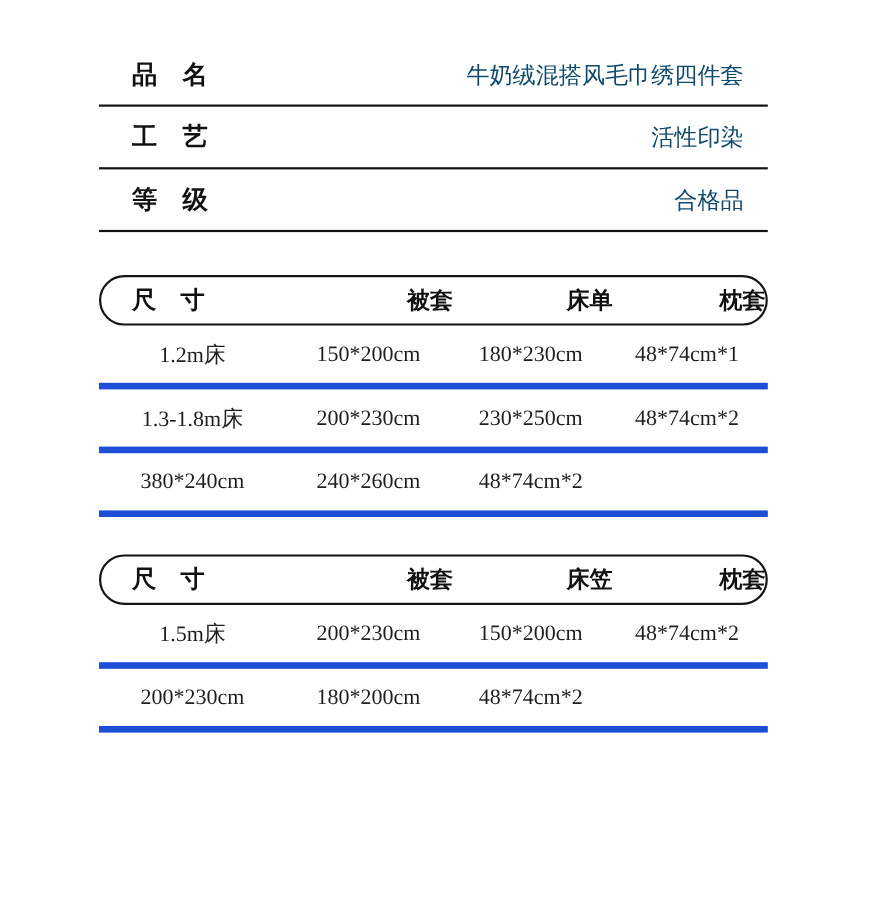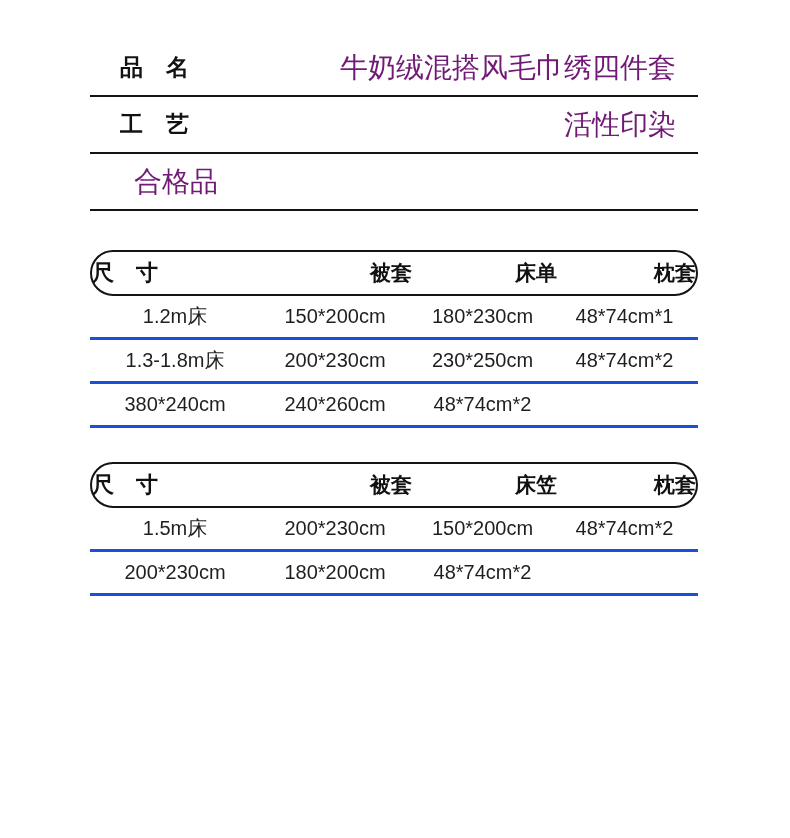--- a/index.html
+++ b/index.html
@@ -8,42 +8,42 @@
     width: 790px;
     height: 838px;
     font-family: "Liberation Sans", "DejaVu Sans", sans-serif;
     color: #1a1a1a;
     overflow: hidden;
   }
   .sheet {
     width: 608px;
     margin-left: 90px;
     padding-top: 40px;
+    font-family: Liberation Serif, serif;
   }
 
   
   .spec-row {
     height: 57px;
     display: flex;
     align-items: center;
     justify-content: space-between;
     border-bottom: 2px solid #141414;
   }
   .spec-label {
     font-weight: bold;
     font-size: 23px;
     padding-left: 30px;
     color: #111;
     white-space: pre;
   }
   .spec-value {
-    font-size: 28px;
+    font-size: 21px;
     padding-right: 22px;
-    color: #701a75;
-    margin-left: 44px;
+    color: #0c4a6e;
   }
 
   
   .gap-1 { height: 39px; }
   .gap-2 { height: 34px; }
   .pill-header {
     width: 608px;
     height: 46px;
     border: 2px solid #141414;
     border-radius: 25px;
@@ -53,29 +53,30 @@
     background: #ffffff;
   }
   .pill-header .h-cell {
     text-align: right;
     font-weight: bold;
     font-size: 21px;
     color: #111;
   }
   .pill-header .h-size {
     text-align: left;
+    padding-left: 28px;
     font-size: 22px;
     white-space: pre;
   }
   .t-row {
     display: grid;
     grid-template-columns: 170px 150px 145px 139px;
     align-items: center;
-    height: 44px;
-    border-bottom: 3px solid #1d4ed8;
+    height: 58px;
+    border-bottom: 6px solid #1d4ed8;
   }
   .t-cell {
     text-align: center;
     font-size: 20px;
     color: #1f1f1f;
   }
 </style>
 </head>
 <body>
 
@@ -84,20 +85,21 @@
   <section>
     <div class="spec-row">
       <span class="spec-label">品　名</span>
       <span class="spec-value">牛奶绒混搭风毛巾绣四件套</span>
     </div>
     <div class="spec-row">
       <span class="spec-label">工　艺</span>
       <span class="spec-value">活性印染</span>
     </div>
     <div class="spec-row">
+      <span class="spec-label">等　级</span>
       <span class="spec-value">合格品</span>
     </div>
   </section>
 
   <div class="gap-1"></div>
 
   <section>
     <div class="pill-header">
       <span class="h-cell h-size">尺　寸</span>
       <span class="h-cell">被套</span>

